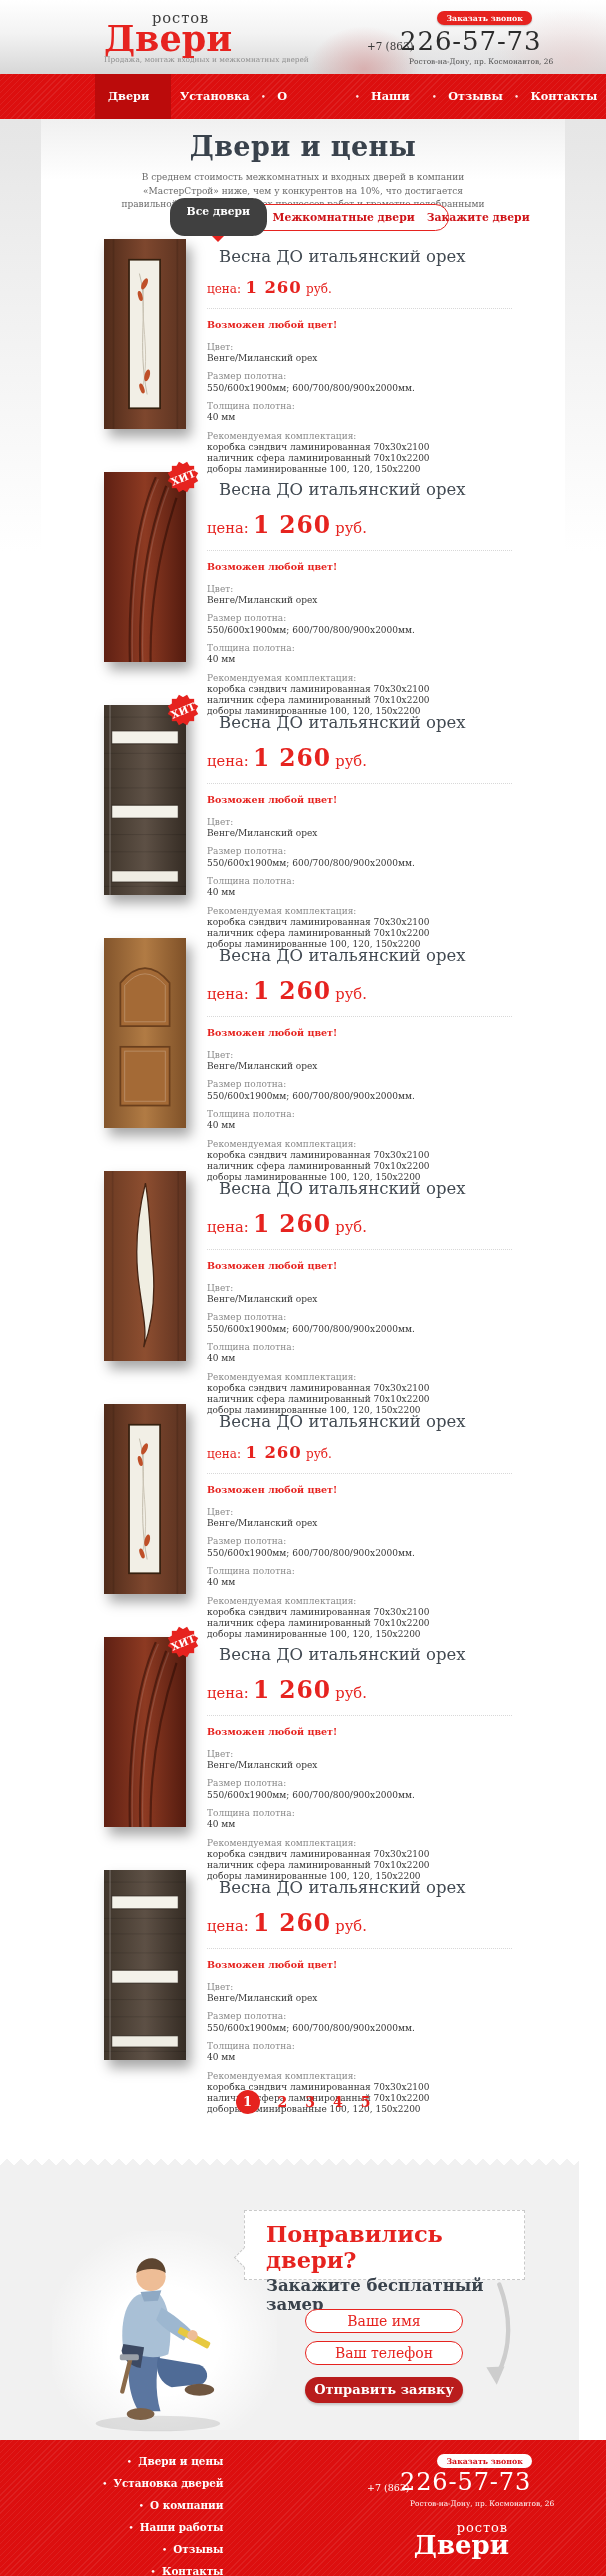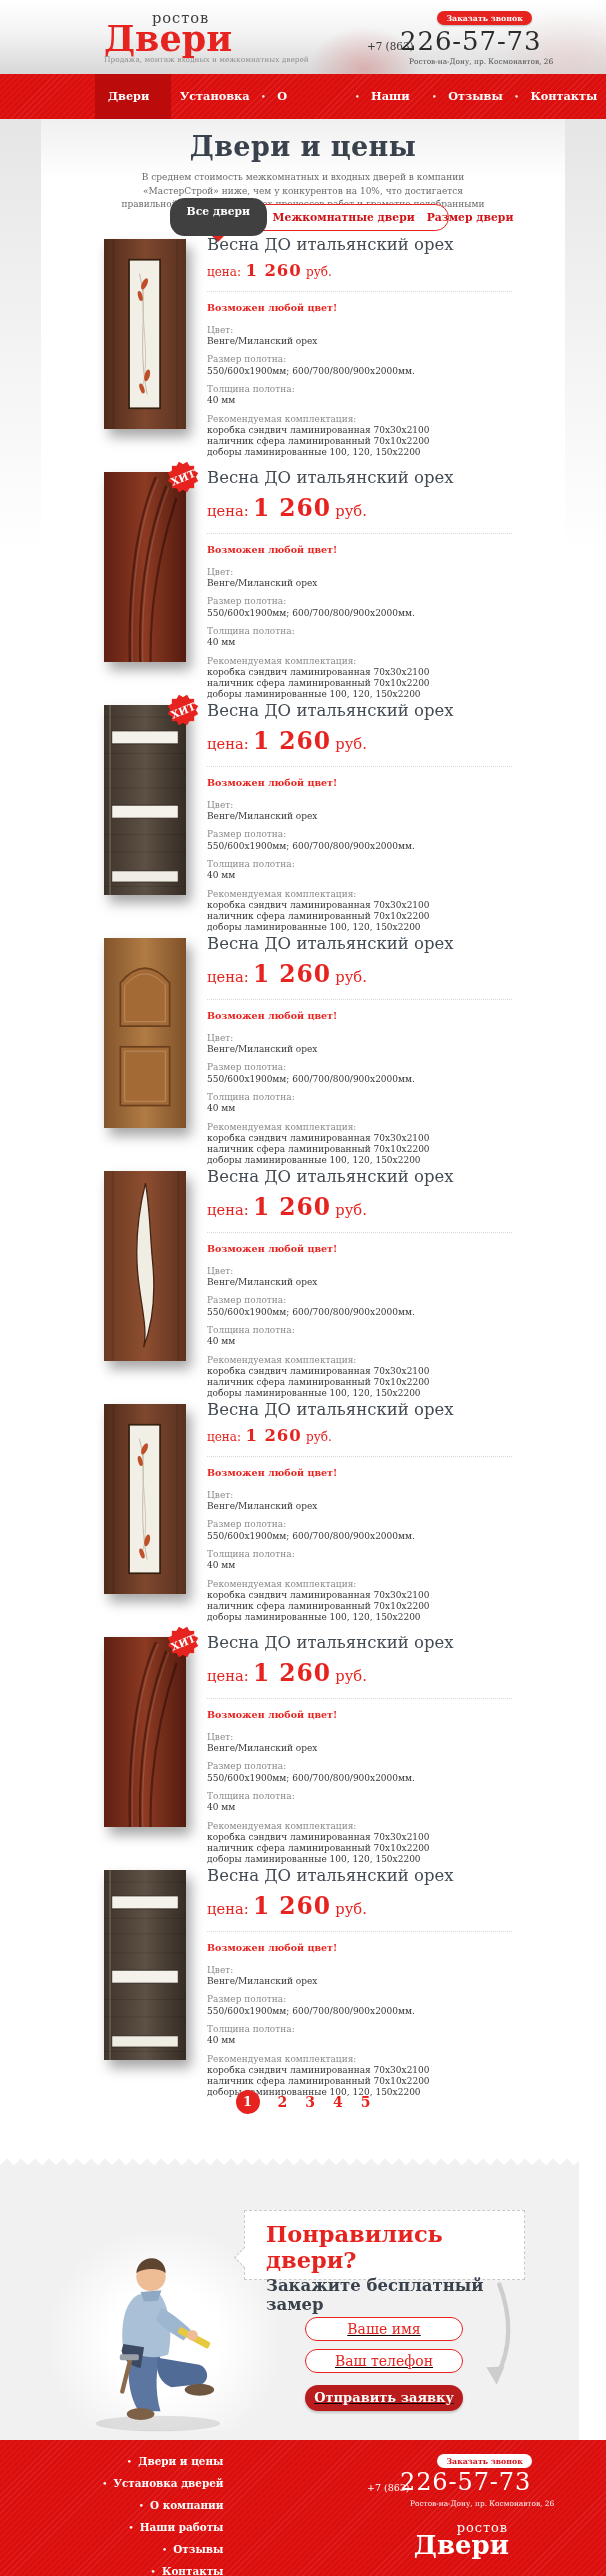--- a/index.html
+++ b/index.html
@@ -51,21 +51,21 @@
   .tab.active::after{content:"";position:absolute;left:50%;margin-left:-6px;bottom:-6px;
     border-left:6px solid transparent;border-right:6px solid transparent;border-top:6px solid #e6231f;}
   
   .cards{position:absolute;top:116px;left:0;width:606px;}
   .card{position:relative;height:233px;}
   .door-wrap{position:absolute;left:104px;top:3.5px;width:82px;height:190px;cursor:pointer;
     box-shadow:5.2px 7.8px 12px rgba(0,0,0,.35);}
   .door-svg svg{display:block;width:82px;height:190px;}
   .badge{position:absolute;top:-13px;right:-14.7px;width:36px;height:36px;}
   .card-body{position:absolute;left:207px;top:0;width:322px;}
-  .card-title{margin:0;font-size:16.5px;font-weight:normal;color:#424a52;cursor:pointer;}
+  .card-title{margin:12px;font-size:16.5px;font-weight:normal;color:#424a52;cursor:pointer;}
   .price-line{margin-top:7px;color:#e6231f;}
   .price-label,.price-cur{font-size:14.7px;}
   .price-value{font-size:23.4px;font-weight:bold;letter-spacing:0.9px;}
   .card.md .price-label,.card.md .price-cur{font-size:12px;}
   .card.md .price-value{font-size:16.5px;}
   .dotted{border-top:0.9px dotted #d8d8d8;margin-top:11.3px;width:305px;}
   .color-note{margin-top:9.5px;font-size:9.5px;font-weight:bold;color:#e6231f;}
   .specs{margin-top:12px;font-size:9px;line-height:11.3px;}
   .spec-group{margin-bottom:7px;}
   .spec-label{color:#8a8a8a;}
@@ -83,21 +83,21 @@
                      linear-gradient(-45deg, transparent 50%, #fff 50%);}
   .man-bg{position:absolute;left:52px;top:78px;width:225px;height:199px;
     background:radial-gradient(ellipse at 50% 55%, #ffffff 35%, rgba(255,255,255,0) 75%);}
   .man-svg{position:absolute;left:76px;top:94px;width:169px;height:186px;}
   .bubble{position:absolute;left:244px;top:57px;width:279px;height:68px;background:#fff;
     border:0.9px dashed #c9c9c9;}
   .bubble-tail{position:absolute;left:-7.8px;bottom:14px;width:14px;height:14px;background:#fff;
     border-left:0.9px dashed #c9c9c9;border-bottom:0.9px dashed #c9c9c9;transform:rotate(45deg);}
   .cta-heading{margin:10.4px 0 0 21px;font-size:22.5px;font-weight:bold;color:#e6231f;}
   .cta-sub{margin:2.6px 0 0 21px;font-size:16.5px;font-weight:bold;color:#39424c;}
-  .cta-form{position:absolute;left:305px;top:164px;width:158px;text-decoration:underline;}
+  .cta-form{position:absolute;left:305px;top:156px;width:158px;}
   .cta-input{display:block;box-sizing:border-box;width:158px;height:24px;margin:0 0 7.8px;
     border:0.9px solid #e6231f;border-radius:12px;background:#fff;text-align:center;
     font-family:"DejaVu Serif",serif;font-size:14px;color:#e6231f;outline:none;}
   .cta-input::placeholder{color:#e6231f;opacity:1;}
   .cta-submit{display:block;box-sizing:border-box;width:158px;height:26px;margin-top:12px;
     background:#b91c1c;color:#fff;border:none;border-radius:13px;cursor:pointer;
     font-family:"DejaVu Serif",serif;font-size:13px;font-weight:bold;box-shadow:0 1.7px 2.6px rgba(0,0,0,.2);}
   .cta-arrow{position:absolute;left:475px;top:128px;width:40px;height:114px;}
   
   .site-footer{position:absolute;top:2440px;left:0;width:606px;height:136px;
@@ -146,21 +146,21 @@
     </nav>
 
   <main class="main">
     <div class="gutter l"></div>
     <div class="gutter r"></div>
     <h1 class="page-title">Двери и цены</h1>
     <p class="intro">В среднем стоимость межкомнатных и входных дверей в компании «МастерСтрой» ниже, чем у конкурентов на 10%, что достигается правильной оптимизацией всех процессов работ и грамотно подобранными материалами.</p>
     <div class="tabs">
         <div class="tab active">Все двери</div>
         <div class="tab">Межкомнатные двери</div>
-        <div class="tab">Размер двери</div>
+        <div class="tab">Закажите двери</div>
       </div>
     <section class="cards">
         <article class="card md">
     <div class="door-wrap">
       <span class="door-svg"><svg viewBox="0 0 95 220" preserveAspectRatio="none">
                 <defs>
                   <linearGradient id="g0" x1="0" y1="0" x2="1" y2="0">
     <stop offset="0" stop-color="#4f2b1a"></stop>
                     <stop offset="0.5" stop-color="#7e472e"></stop>
     <stop offset="1" stop-color="#5a3220"></stop>

